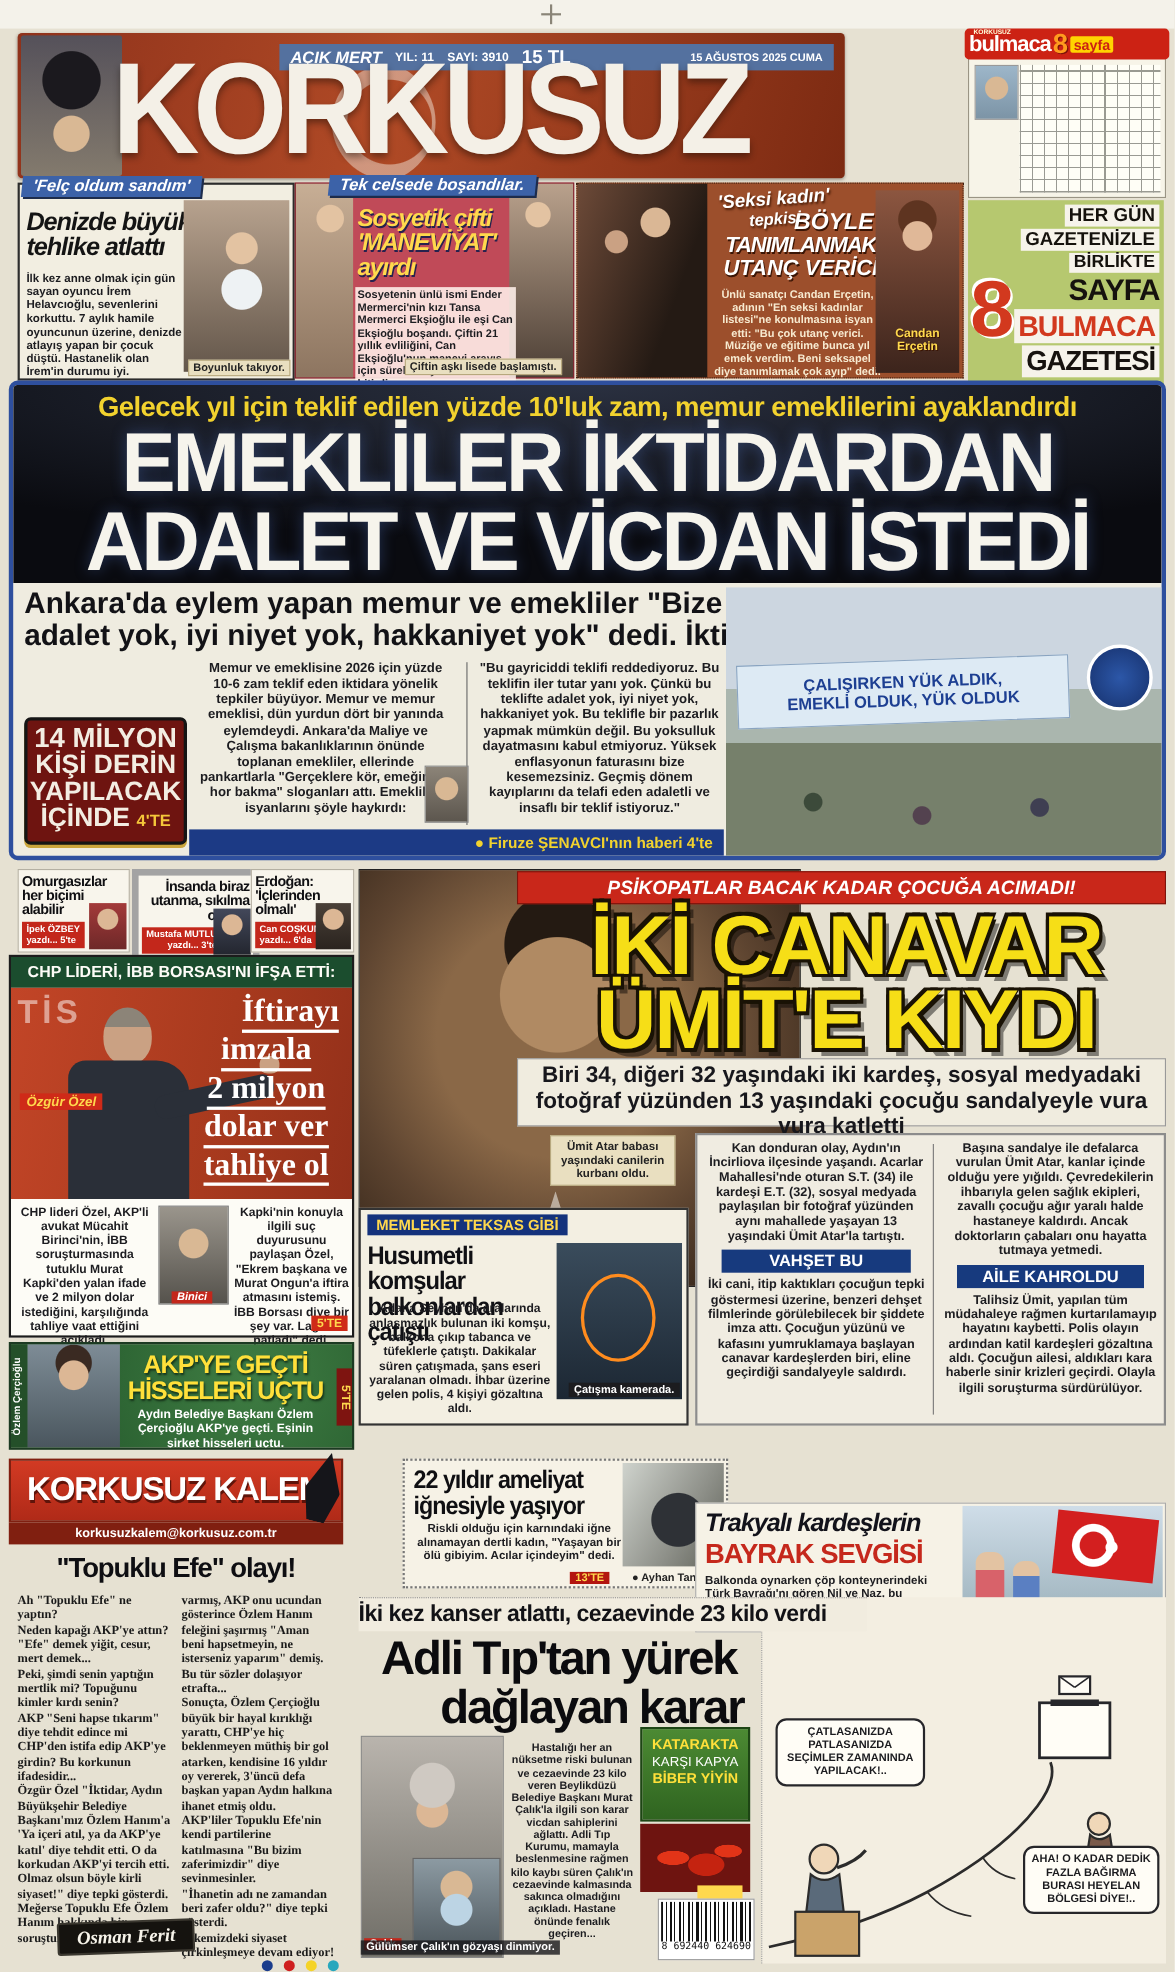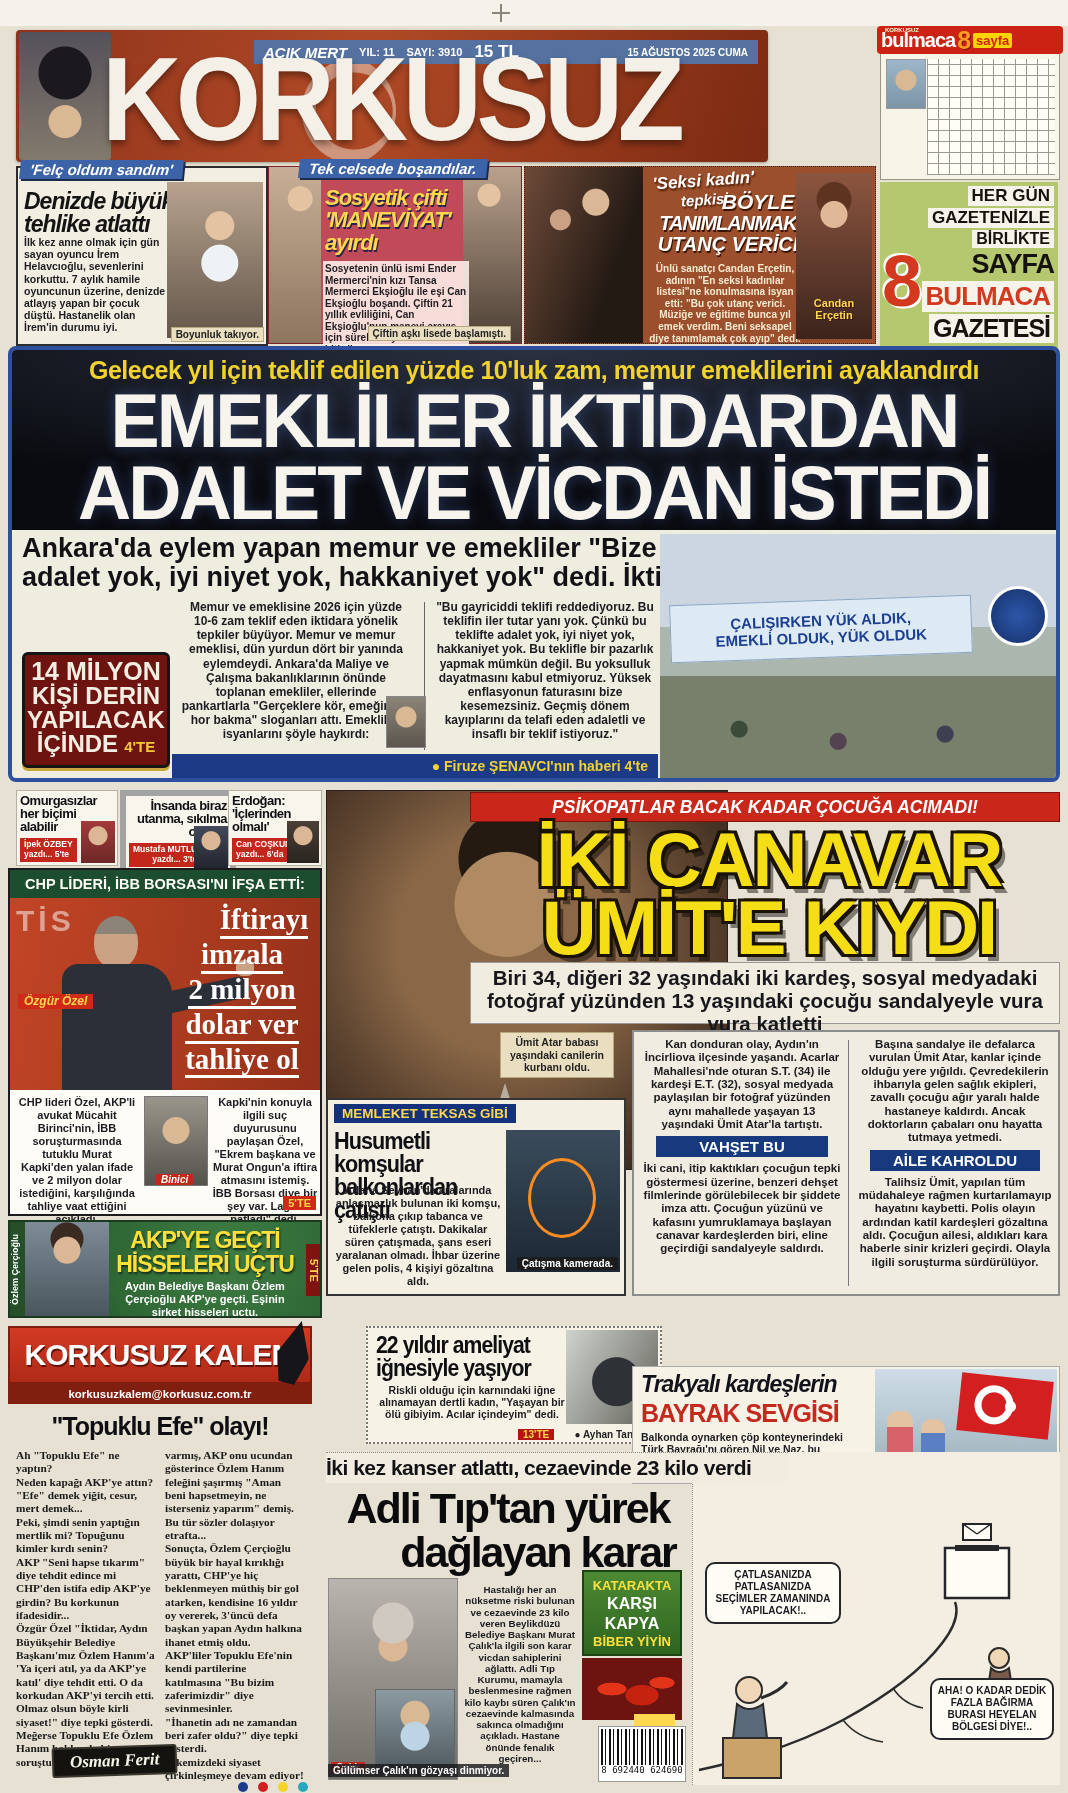--- a/index.html
+++ b/index.html
@@ -74,21 +74,21 @@
       <div class="abs" style="left:2px;top:58px;font-size:72px;font-weight:800;color:#d2391e;text-shadow:2px 2px 0 #fff,-2px -2px 0 #fff;">8</div>
       <span style="font-weight:800;font-size:27px;color:#16120e;letter-spacing:-1px;">SAYFA</span><br>
       <span class="whitechip" style="font-weight:800;font-size:26px;color:#d2391e;letter-spacing:-1px;">BULMACA</span><br>
       <span class="whitechip" style="font-weight:800;font-size:25px;color:#16120e;letter-spacing:-1px;">GAZETESİ</span>
     </div>
   </div>
 
   <div class="abs" style="left:16px;top:166px;width:248px;height:176px;background:#f2eee1;border:2px solid #2c2c2c;">
     <div class="chip" style="left:2px;top:-8px;background:#3c62a8;color:#fff;font-style:italic;font-weight:800;font-size:15px;padding:1px 10px;transform:skewX(-6deg);box-shadow:2px 2px 0 #1d2c4c;">'Felç oldum sandım'</div>
     <div class="abs" style="left:6px;top:22px;width:152px;font-style:italic;font-weight:800;font-size:23px;line-height:1.0;color:#141414;letter-spacing:-1px;">Denizde büyük tehlike atlattı</div>
-    <div class="abs bodytxt" style="left:6px;top:68px;width:142px;font-size:10.5px;line-height:1.16;">İlk kez anne olmak için gün sayan oyuncu İrem Helavcıoğlu, sevenlerini korkuttu. 7 aylık hamile oyuncunun üzerine, denizde atlayış yapan bir çocuk düştü. Hastanelik olan İrem'in durumu iyi.</div>
+    <div class="abs bodytxt" style="left:6px;top:79px;width:142px;font-size:10.5px;line-height:1.16;">İlk kez anne olmak için gün sayan oyuncu İrem Helavcıoğlu, sevenlerini korkuttu. 7 aylık hamile oyuncunun üzerine, denizde atlayış yapan bir çocuk düştü. Hastanelik olan İrem'in durumu iyi.</div>
     <div class="ph" style="right:3px;top:14px;width:96px;height:156px;
       background:radial-gradient(circle at 55% 28%,#e3c3a2 0 14px,rgba(0,0,0,0) 15px),radial-gradient(circle at 55% 52%,#eef2f4 0 18px,rgba(0,0,0,0) 19px),linear-gradient(#b7a28e,#63564a);"></div>
     <div class="chip cap" style="right:2px;bottom:2px;">Boyunluk takıyor.</div>
   </div>
 
   <div class="abs" style="left:268px;top:166px;width:252px;height:176px;background:#c04a58;border:1px solid #7e222d;">
     <div class="ph" style="left:0;top:0;width:52px;height:176px;
       background:radial-gradient(circle at 60% 18%,#e3c3a2 0 12px,rgba(0,0,0,0) 13px),linear-gradient(#c7ae95,#8d7560);"></div>
     <div class="ph" style="right:0;top:0;width:58px;height:176px;
       background:radial-gradient(circle at 45% 16%,#e3c3a2 0 11px,rgba(0,0,0,0) 12px),linear-gradient(#b9a18c,#4c3f35);"></div>
@@ -327,21 +327,21 @@
     <div class="abs ctr" style="left:0;top:34px;width:364px;font-weight:800;font-size:43px;letter-spacing:-2px;color:#0b0b0e;line-height:44px;">Adli Tıp'tan yürek</div>
     <div class="ph" style="left:2px;top:126px;width:128px;height:200px;border:1px solid #888;
       background:radial-gradient(circle at 50% 22%,#cfc9c2 0 20px,rgba(0,0,0,0) 21px),radial-gradient(circle at 50% 34%,#dcb795 0 14px,rgba(0,0,0,0) 15px),linear-gradient(#b9b4ad,#6f6d66);">
       <div class="ph" style="left:46px;bottom:4px;width:78px;height:84px;border:1px solid #666;
         background:radial-gradient(circle at 50% 55%,#bcd4e4 0 14px,rgba(0,0,0,0) 15px),radial-gradient(circle at 50% 30%,#d9b894 0 14px,rgba(0,0,0,0) 15px),linear-gradient(#8c9aa2,#4e585e);"></div>
       <div class="chip redchip" style="left:2px;bottom:6px;font-size:10px;padding:0 5px;">Çalık</div>
     </div>
     <div class="abs ctr bodytxt" style="left:138px;top:132px;width:112px;font-size:9.8px;line-height:1.15;height:194px;overflow:hidden;">Hastalığı her an nüksetme riski bulunan ve cezaevinde 23 kilo veren Beylikdüzü Belediye Başkanı Murat Çalık'la ilgili son karar vicdan sahiplerini ağlattı. Adli Tıp Kurumu, mamayla beslenmesine rağmen kilo kaybı süren Çalık'ın cezaevinde kalmasında sakınca olmadığını açıkladı. Hastane önünde fenalık geçiren...</div>
     <div class="abs ctr" style="left:256px;top:118px;width:100px;height:86px;background:linear-gradient(#4c8a33,#2f6420);border:2px solid #1d4514;box-sizing:border-box;padding-top:6px;line-height:1.25;">
       <div style="font-weight:800;font-size:13px;color:#ffe03a;">KATARAKTA</div>
-      <div style="font-weight:700;font-size:16px;color:#fff;">KARŞI KAPYA</div>
+      <div style="font-weight:400;font-size:12px;color:#fff;">KARŞI KAPYA</div>
       <div style="font-weight:800;font-size:13px;color:#ffe03a;">BİBER YİYİN</div>
     </div>
     <div class="ph" style="left:256px;top:206px;width:100px;height:62px;
       background:radial-gradient(ellipse at 30% 50%,#e23418 0 14px,rgba(0,0,0,0) 15px),radial-gradient(ellipse at 60% 60%,#c52310 0 16px,rgba(0,0,0,0) 17px),radial-gradient(ellipse at 80% 40%,#e23418 0 12px,rgba(0,0,0,0) 13px),#6e1410;"></div>
     <div class="chip" style="left:284px;top:262px;background:#ffd84d;color:#b3150f;font-weight:800;font-size:11px;padding:12px 5px;margin-left:24px;">16'DA</div>
     <div class="chip" style="left:2px;top:312px;background:rgba(22,22,26,.8);color:#fff;font-weight:700;font-size:10px;padding:1px 5px;">Gülümser Çalık'ın gözyaşı dinmiyor.</div>
   </div>
 
   <div class="abs" style="left:692px;top:1452px;width:368px;height:333px;background:#f3eee1;border-left:1px dotted #999;box-sizing:border-box;">
     <svg width="368" height="333" viewBox="0 0 368 333" style="position:absolute;left:0;top:0;">

